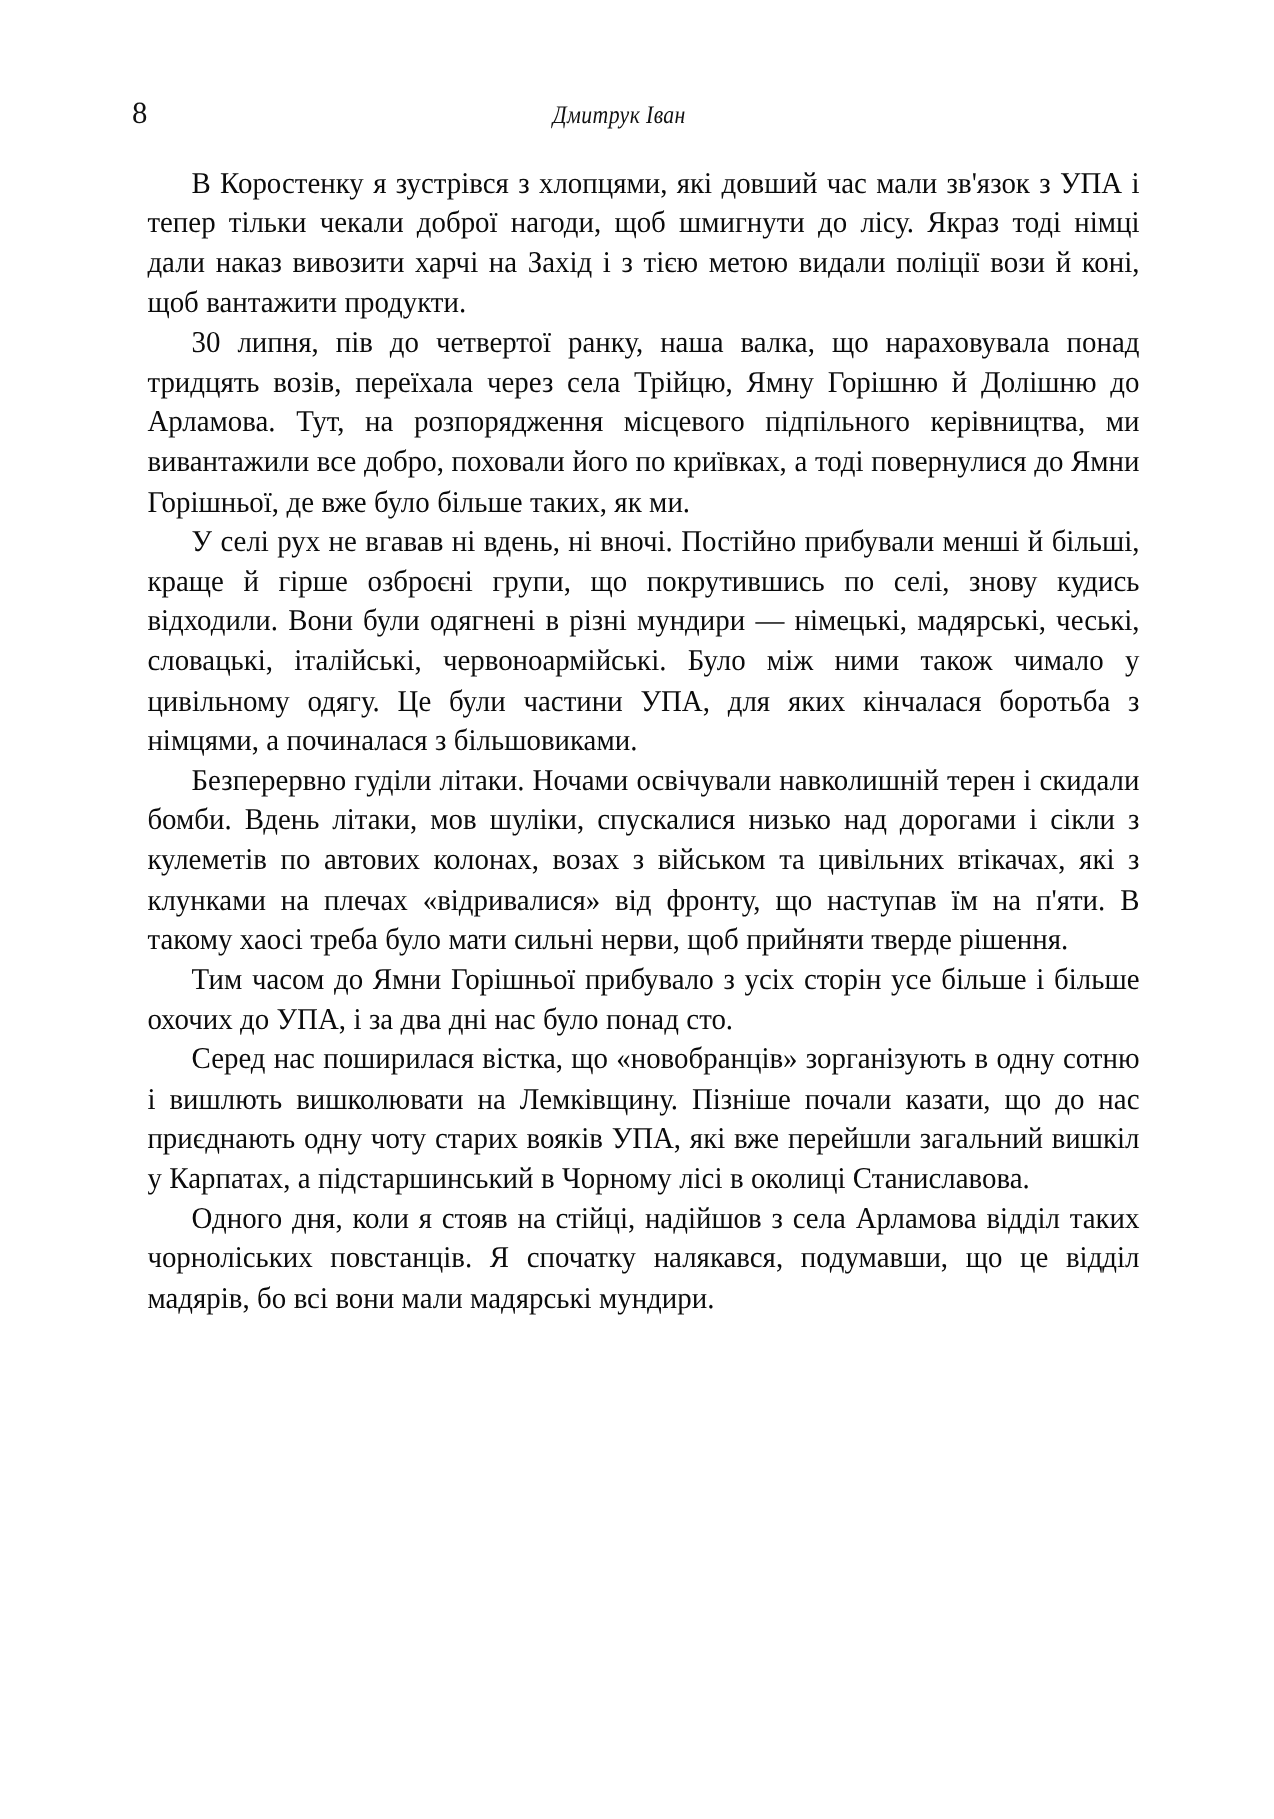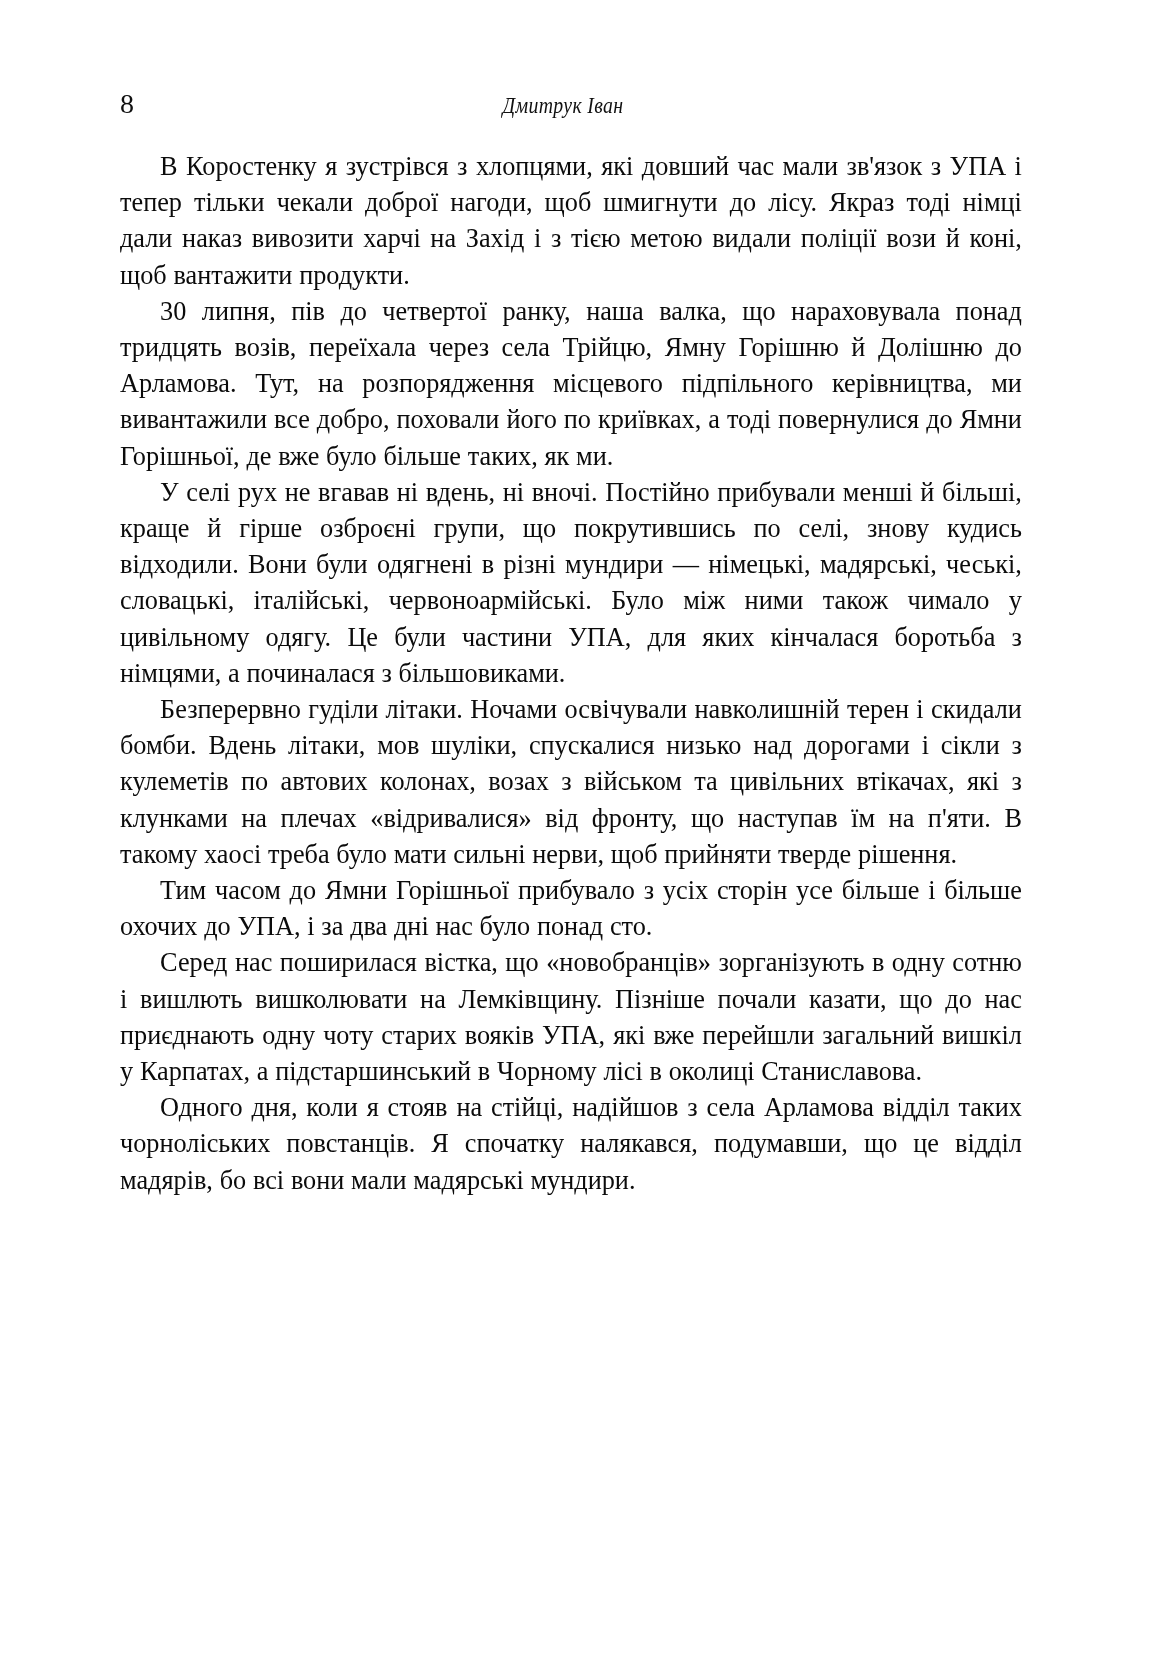--- a/index.html
+++ b/index.html
@@ -47,21 +47,21 @@
     line-height: 28px;
     letter-spacing: 0.4px;
     color: #111111;
     transform: scaleX(0.86);
     transform-origin: center;
     white-space: nowrap;
   }
   .body-block {
     position: absolute;
     top: 148px;
-    left: 120px;
+    left: 134px;
     width: 902px;
   }
   p.para {
     margin: 0;
     padding: 0;
     text-align: justify;
     text-justify: inter-word;
     text-indent: 42px;
     font-size: 27.5px;
     line-height: 36.2px;

